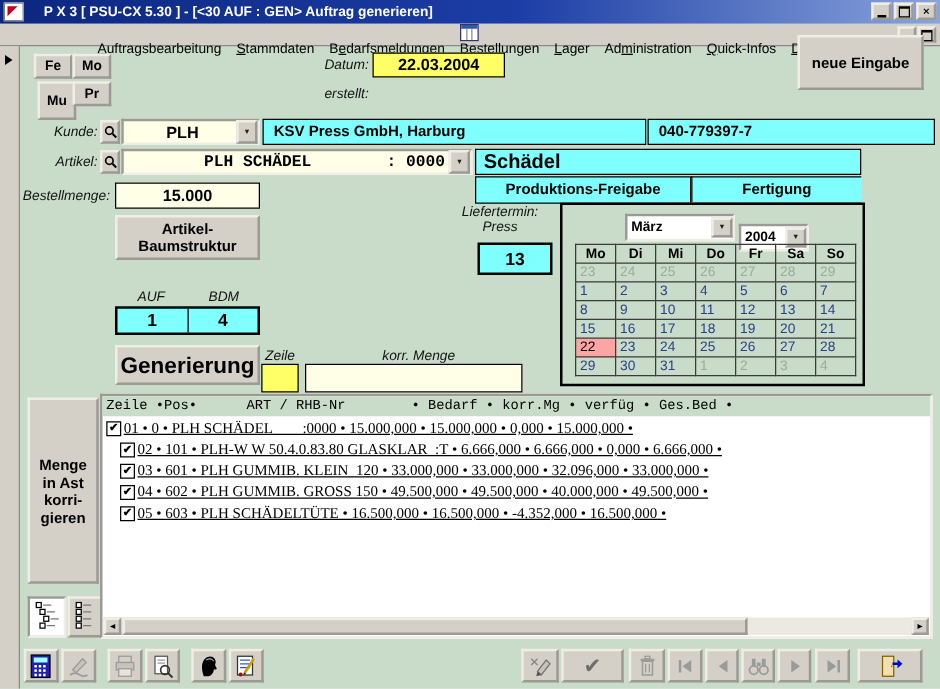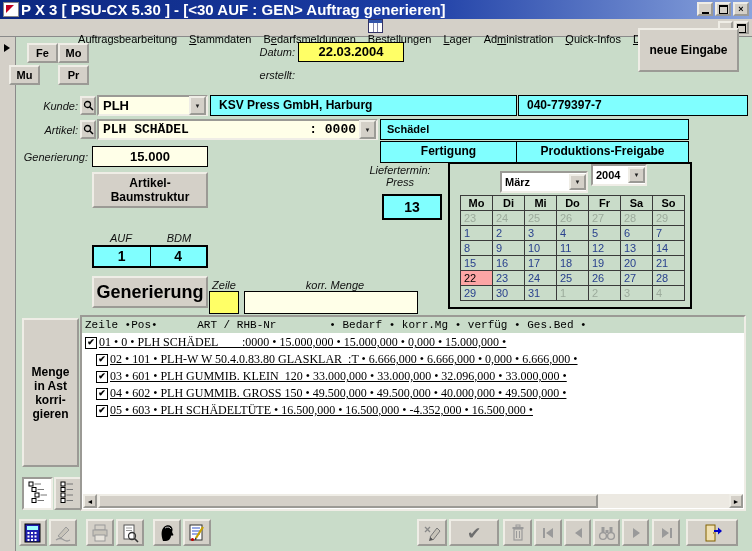--- a/index.html
+++ b/index.html
@@ -6,21 +6,21 @@
   #screen{
     position:relative;width:752px;height:551px;overflow:hidden;
     background:#c9dcc9;font-family:"Liberation Sans",sans-serif;font-size:11px;color:#000;
   }
   
   .titlebar{position:absolute;left:0;top:0;width:752px;height:19px;
     background:linear-gradient(90deg,#0b2780 0%,#1c3da5 55%,#8aa4dd 100%);
     display:flex;align-items:center;padding-left:3px;box-sizing:border-box;}
   .app-icon{width:14px;height:13px;background:#fff;border:1px solid #888;display:inline-block;position:relative;flex:none;}
   .app-icon:before{content:"";position:absolute;left:2px;top:2px;border-left:8px solid #c00020;border-bottom:8px solid transparent;}
-  .title-text{color:#fff;font-weight:bold;font-size:15px;margin-left:2px;white-space:nowrap;}
+  .title-text{color:#fff;font-weight:bold;font-size:11px;margin-left:16px;white-space:nowrap;}
   .win-btns{position:absolute;right:3px;top:2px;display:flex;gap:2px;}
   .wbtn{width:16px;height:14px;background:#d4d0c8;border:2px outset #efede6;font-size:9px;font-weight:bold;
     display:flex;align-items:center;justify-content:center;padding:0;line-height:1;font-family:"Liberation Sans",sans-serif;}
   .glyph-min{width:7px;height:2px;background:#000;margin-top:7px;}
   .glyph-restore{width:7px;height:6px;border:1px solid #000;border-top:2px solid #000;margin-top:1px;}
   
   .menubar{position:absolute;left:0;top:19px;width:752px;height:18px;background:#d4d0c8;
     border-bottom:1px solid #8a8a8a;display:flex;align-items:center;box-sizing:border-box;flex-direction:column;}
   .mdi-icon{width:13px;height:12px;margin:0 4px 0 3px;border:1px solid #336;background:#fff;position:relative;flex:none;}
   .mdi-icon:before{content:"";position:absolute;left:0;top:0;width:100%;height:3px;background:#3355aa;}
@@ -36,21 +36,21 @@
   
   .abs{position:absolute;box-sizing:border-box;}
   .lbl{font-style:italic;color:#111;white-space:nowrap;}
   .right{text-align:right;} .center{text-align:center;}
   .btn{background:#d4d0c8;border:2px outset #efede6;font-family:"Liberation Sans",sans-serif;
     display:flex;align-items:center;justify-content:center;padding:0;color:#000;}
   .btn.bold{font-weight:bold;font-size:11px;}
   .f-yellow{background:#ffff66;border:1px solid #000;font-weight:bold;text-align:center;}
   .f-cream{background:#ffffe8;}
   .f-cyan{background:#80ffff;border:1px solid #000;font-weight:bold;}
-  .sunken{border:2px inset #efede6;}
+  .sunken{border:2px inset #efede6;text-align:center;}
   .dd-btn{width:13px;background:#d4d0c8;border:2px outset #efede6;font-size:6px;display:flex;align-items:center;justify-content:center;flex:none;color:#222;}
   .combo{display:flex;align-items:center;}
   .combo .val{flex:1;padding-left:4px;font-weight:bold;overflow:hidden;white-space:nowrap;}
   
   .calendar{border:2px solid #000;background:#c9dcc9;}
   .cal-select{position:absolute;display:flex;background:#fff;border:2px inset #efede6;align-items:center;}
   .cal-select .val{flex:1;padding-left:3px;font-weight:bold;font-size:11px;}
   table.cal-grid{position:absolute;left:10px;top:31px;border-collapse:collapse;table-layout:fixed;}
   .cal-grid th,.cal-grid td{width:32px;height:15px;border:1px solid #3a3a3a;font-size:11px;padding:0 0 0 3px;text-align:left;box-sizing:border-box;}
   .cal-grid th{font-weight:bold;text-align:center;padding:0;}
@@ -111,21 +111,21 @@
         </button>
     </span>
   </div>
 
   <div class="leftstrip">
     <span class="strip-arrow"></span>
   </div>
 
   <button class="btn bold abs" style="left:27px;top:43px;width:31px;height:20px">Fe</button>
   <button class="btn bold abs" style="left:58px;top:43px;width:31px;height:20px">Mo</button>
-  <button class="btn bold abs" style="left:9px;top:65px;width:31px;height:20px">Mu</button>
+  <button class="btn bold abs" style="left:30px;top:65px;width:31px;height:31px">Mu</button>
   <button class="btn bold abs" style="left:58px;top:65px;width:31px;height:20px">Pr</button>
 
   <div class="lbl right abs" style="left:230px;top:46px;width:65px">Datum:</div>
   <div class="f-yellow abs" style="left:298px;top:42px;width:106px;height:20px;font-size:13px;line-height:18px">22.03.2004</div>
   <div class="lbl right abs" style="left:230px;top:69px;width:65px">erstellt:</div>
   <button class="btn bold abs" style="left:638px;top:28px;width:101px;height:44px;font-size:12px">neue Eingabe</button>
 
   <div class="lbl right abs" style="left:10px;top:100px;width:68px">Kunde:</div>
   <button class="btn abs" style="left:80px;top:96px;width:16px;height:19px">
     <svg width="11" height="11" viewBox="0 0 11 11">
@@ -145,45 +145,45 @@
     <svg width="11" height="11" viewBox="0 0 11 11">
         <circle cx="4.5" cy="4.5" r="3" fill="none" stroke="#000" stroke-width="1.3"></circle>
         <line x1="7" y1="7" x2="10" y2="10" stroke="#000" stroke-width="1.5"></line>
       </svg>
   </button>
   <div class="f-cream sunken combo abs" style="left:97px;top:119px;width:281px;height:21px">
     <span class="val" style="font-family:'Liberation Mono',monospace;font-size:13px">PLH SCHÄDEL</span>
     <span style="font-family:'Liberation Mono',monospace;font-size:13px;font-weight:bold;white-space:nowrap">: 0000</span>
     <span class="dd-btn" style="height:15px;margin-left:3px">▼</span>
   </div>
-  <div class="f-cyan abs" style="left:380px;top:119px;width:309px;height:21px;font-size:11px;line-height:19px;padding-left:6px">Schädel</div>
+  <div class="f-cyan abs" style="left:380px;top:119px;width:309px;height:21px;font-size:16px;line-height:19px;padding-left:6px">Schädel</div>
 
   <div class="abs" style="left:380px;top:141px;width:309px;height:20px;display:flex">
+    <div class="f-cyan center" style="flex:1;height:100%;line-height:18px;font-size:12px">Produktions-Freigabe</div>
     <div class="f-cyan center" style="width:135px;height:100%;line-height:18px;font-size:12px;border-right:none">Fertigung</div>
-    <div class="f-cyan center" style="flex:1;height:100%;line-height:18px;font-size:12px">Produktions-Freigabe</div>
-  </div>
-
-  <div class="lbl right abs" style="left:0px;top:151px;width:88px">Generierung:</div>
+  </div>
+
+  <div class="lbl right abs" style="left:0px;top:151px;width:88px">Bestellmenge:</div>
   <div class="f-cream center abs" style="left:92px;top:146px;width:116px;height:21px;border:1px solid #000;font-weight:bold;font-size:13px;line-height:19px">15.000</div>
 
   <button class="btn bold abs" style="left:92px;top:172px;width:116px;height:36px;flex-direction:column;font-size:12px;line-height:14px">
     <span>Artikel-</span>
     <span>Baumstruktur</span>
   </button>
 
   <div class="lbl center abs" style="left:360px;top:164px;width:80px">Liefertermin:</div>
   <div class="lbl center abs" style="left:360px;top:176px;width:80px">Press</div>
   <div class="f-cyan center abs" style="left:382px;top:194px;width:60px;height:26px;border:2px solid #000;font-size:14px;line-height:22px">13</div>
 
   <div class="calendar abs" style="left:448px;top:162px;width:244px;height:147px">
     <div class="cal-select" style="left:50px;top:7px;width:84px;height:18px">
       <span class="val">März</span>
       <span class="dd-btn" style="height:12px">▼</span>
     </div>
-    <div class="cal-select" style="left:141px;top:0;width:52px;height:18px">
+    <div class="cal-select" style="left:141px;top:15px;width:52px;height:18px">
       <span class="val">2004</span>
       <span class="dd-btn" style="height:12px">▼</span>
     </div>
     <table class="cal-grid">
       <thead>
           <tr id="cal-head">
             <th>Mo</th>
             <th>Di</th>
             <th>Mi</th>
             <th>Do</th>

